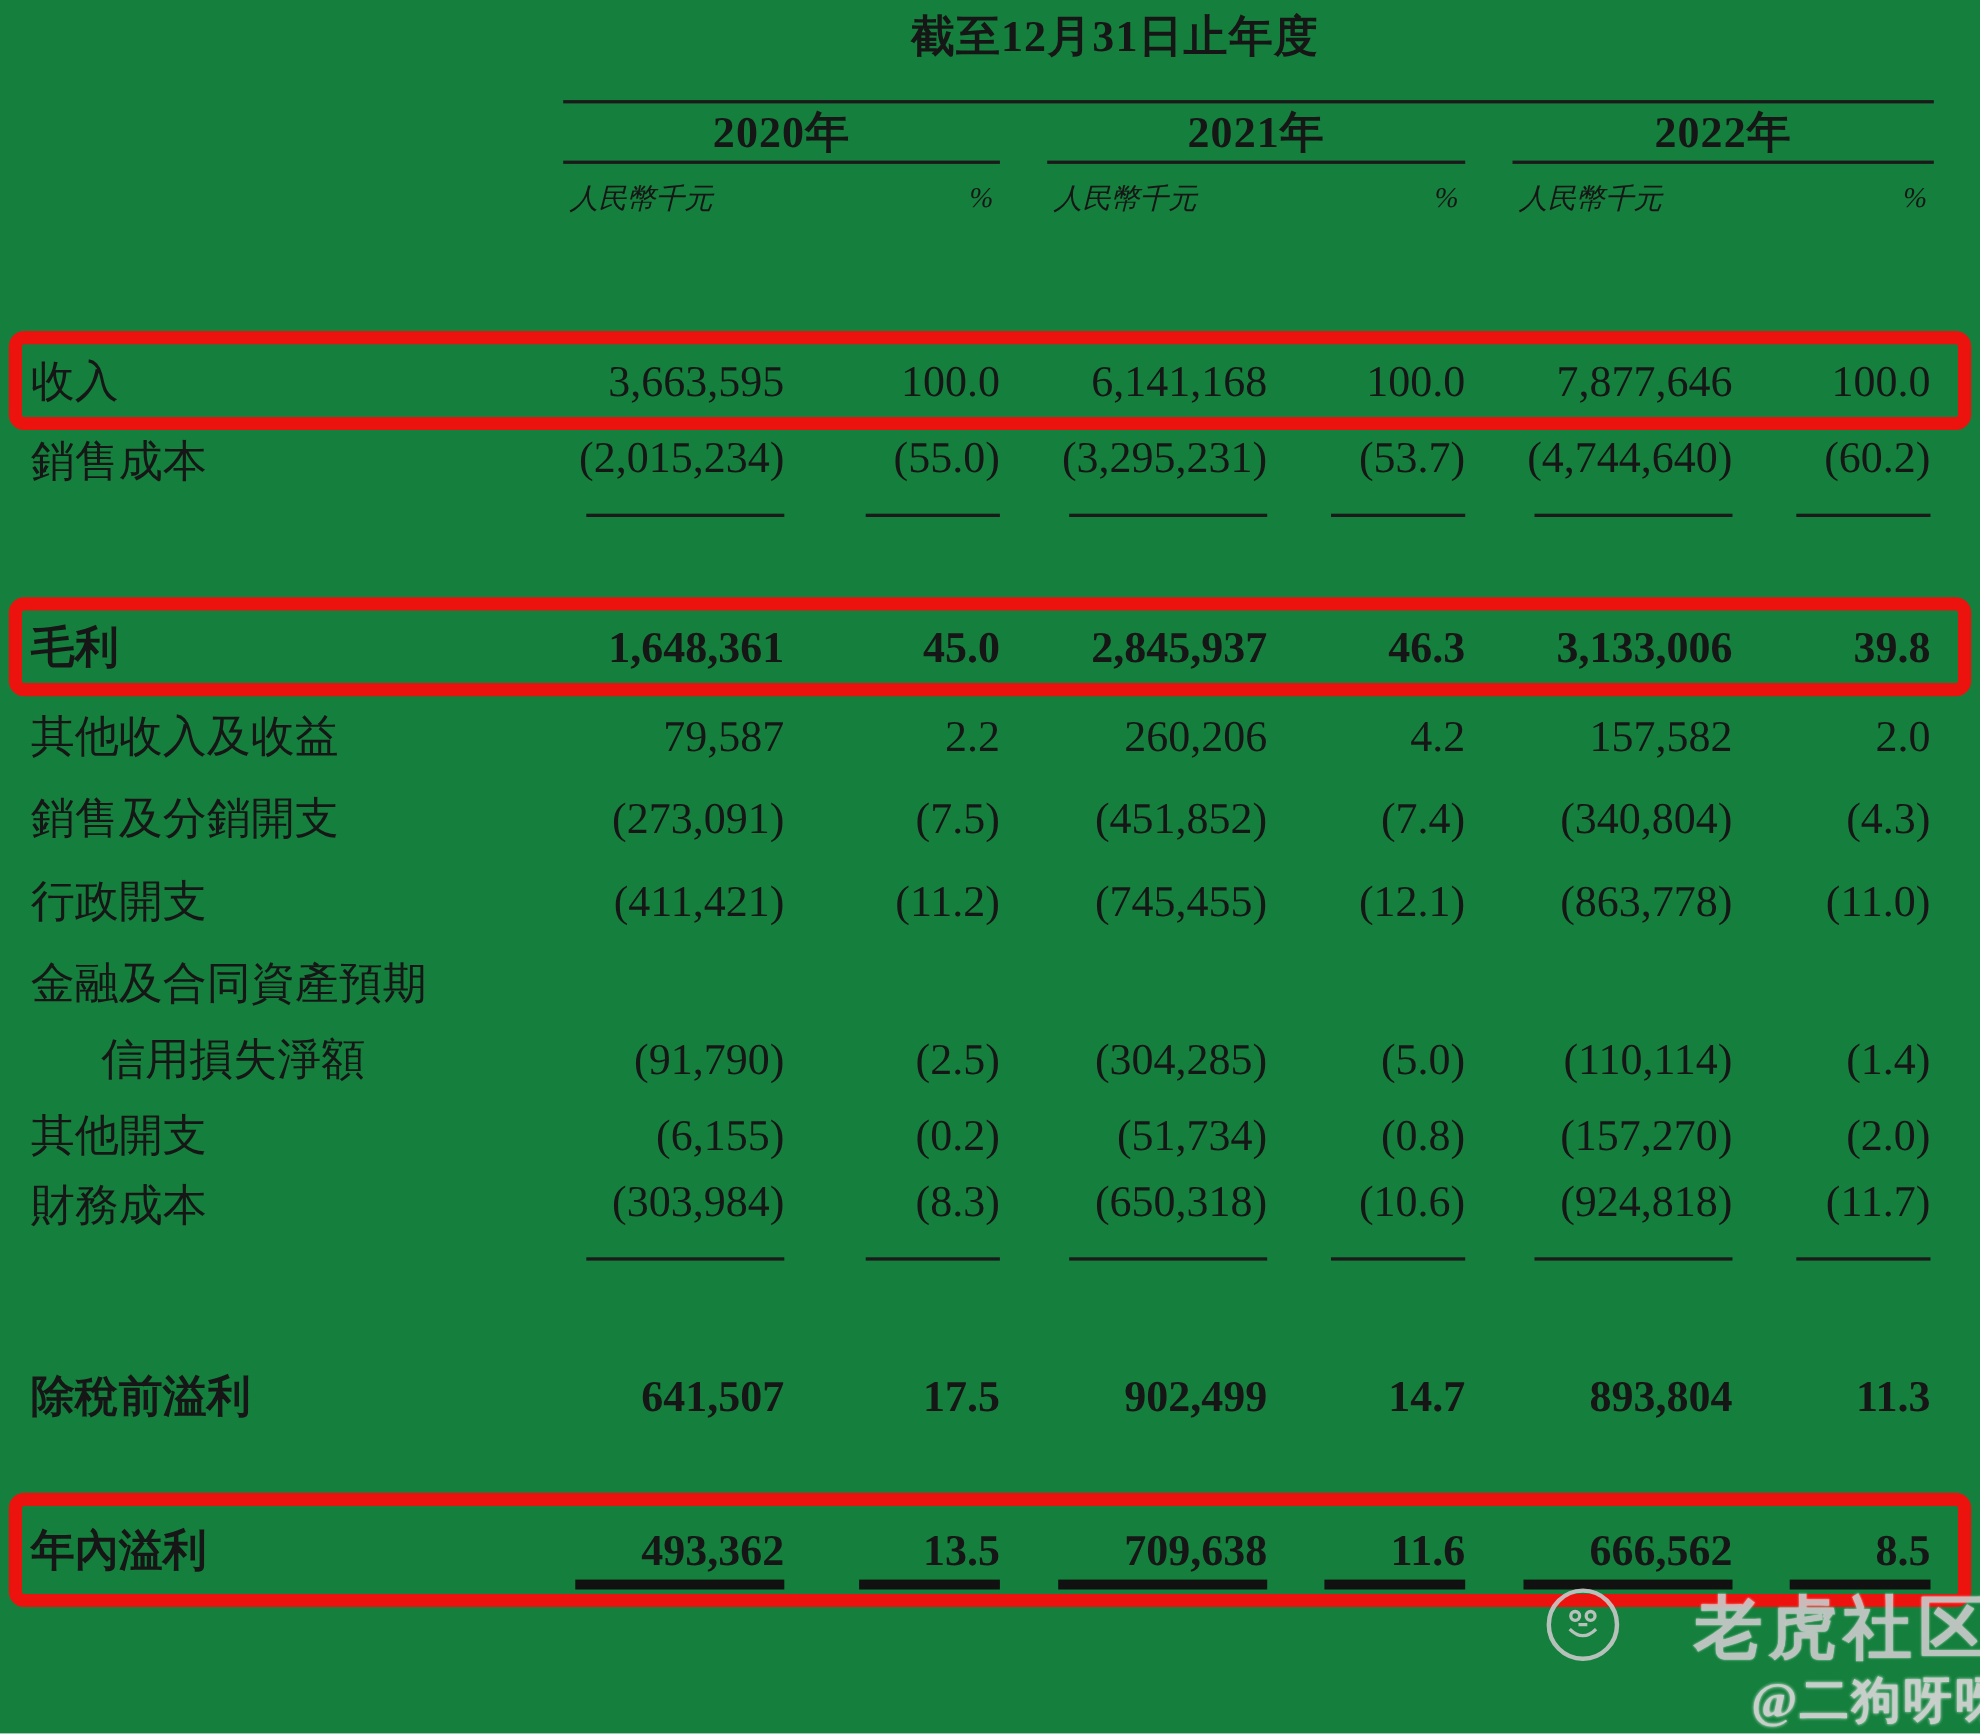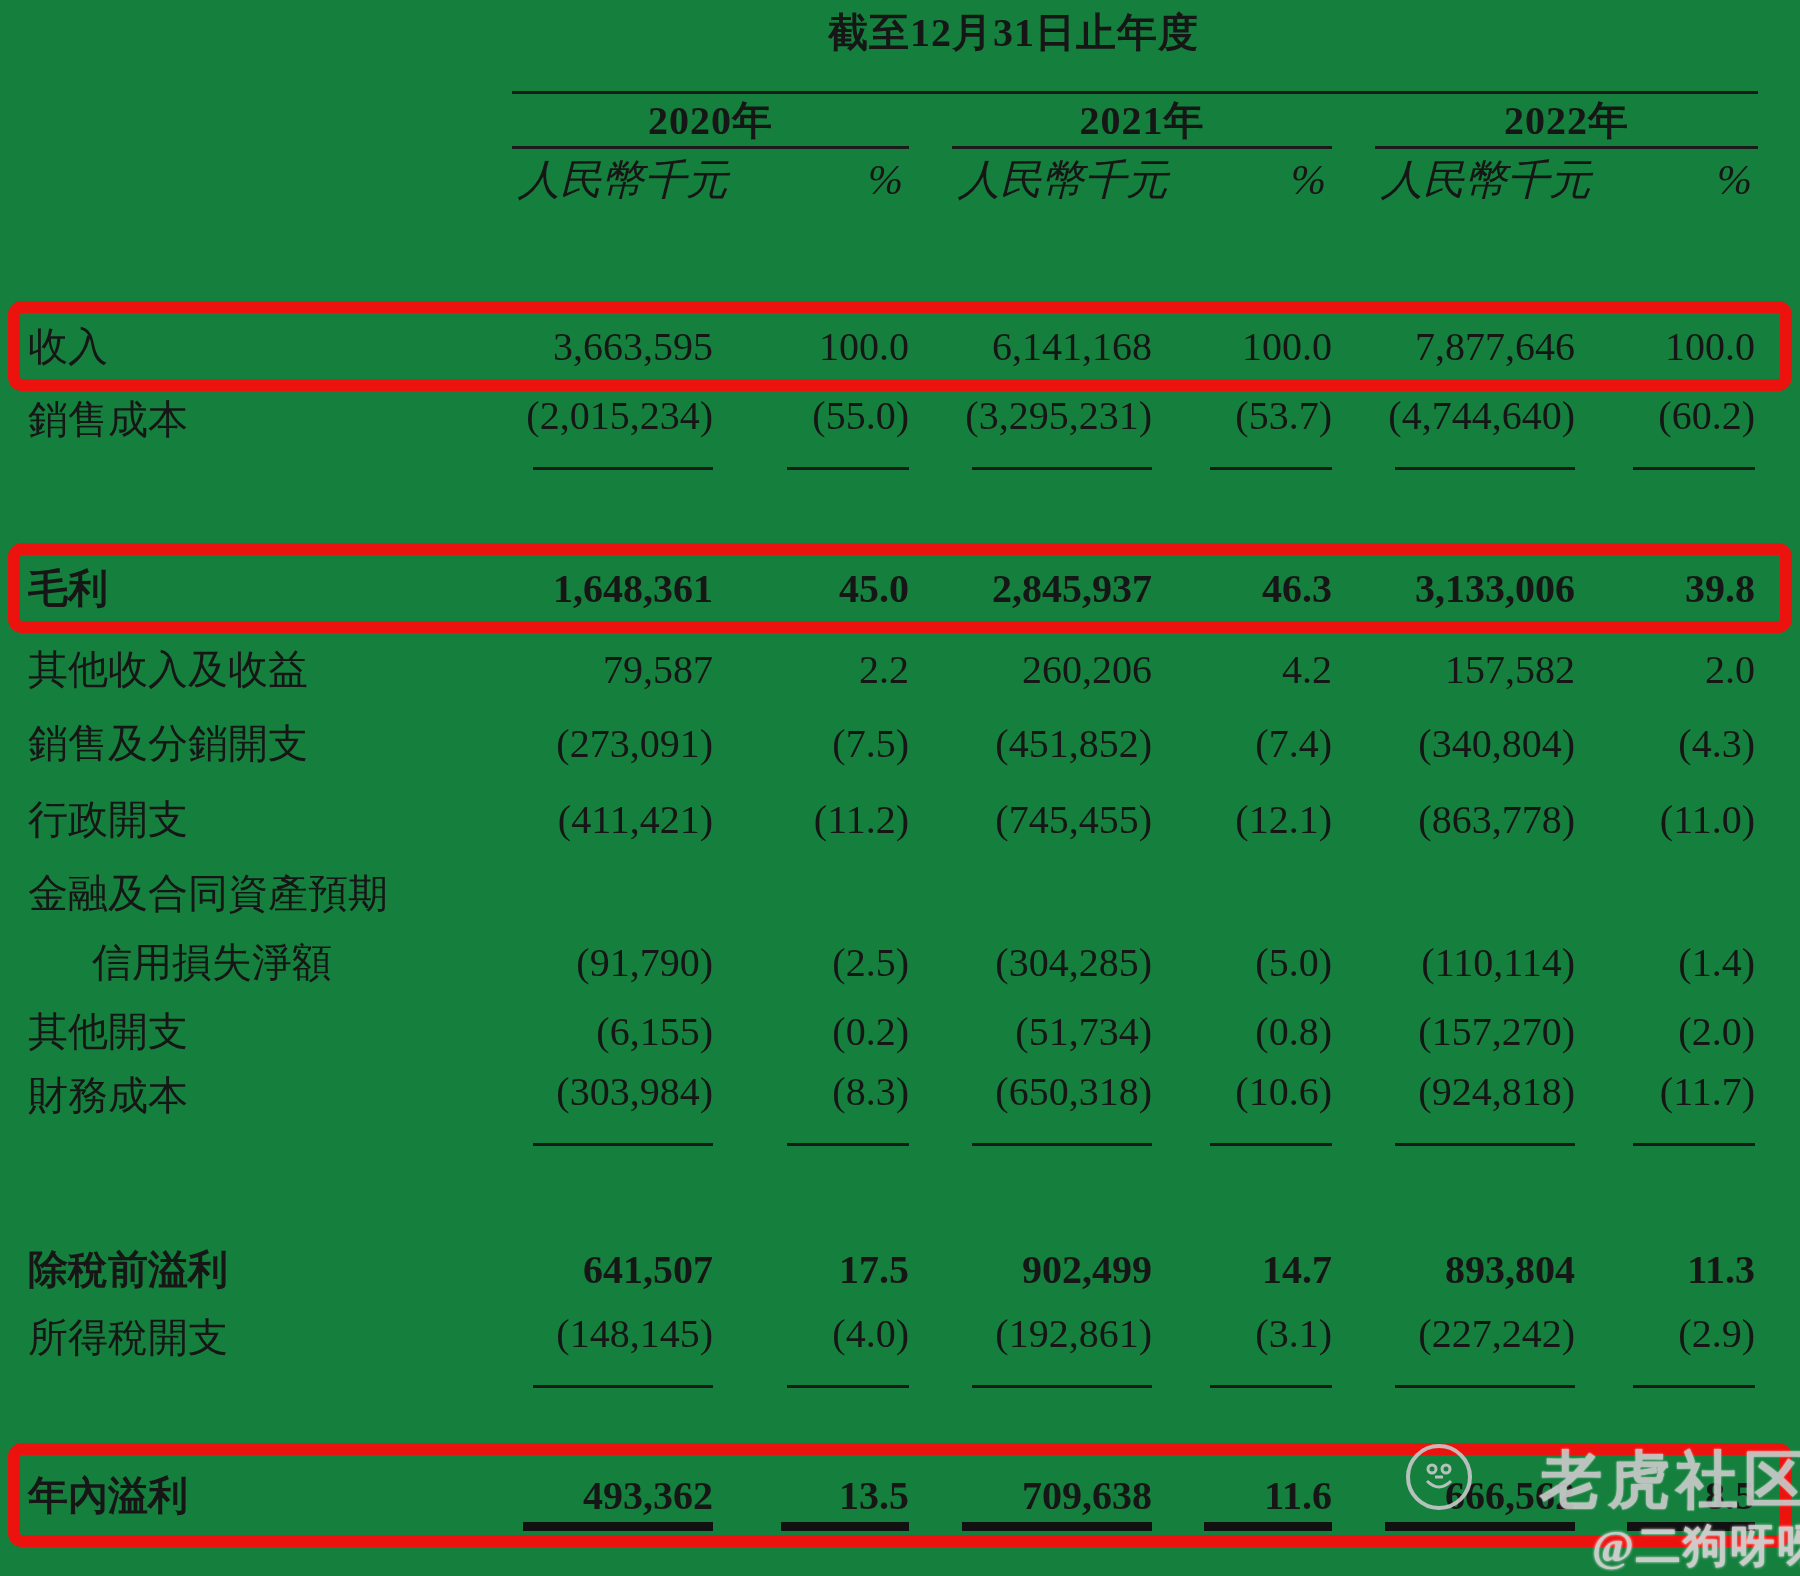--- a/index.html
+++ b/index.html
@@ -53,21 +53,21 @@
   .year-row .yg{
     border-bottom:3px solid var(--rule);
     height:52px;
     display:flex;align-items:center;justify-content:center;
     font-size:40px;font-weight:bold;letter-spacing:1px;
   }
   .sub-row{height:62px;}
   .sub-row .yg{
     display:flex;align-items:center;justify-content:space-between;
     height:62px;
-    font-size:42px;font-style:italic;
+    font-size:26px;font-style:italic;
   }
   .sub-row .unit{padding-left:6px;}
   .sub-row .pct{padding-right:6px;}
   
   .rows{margin-left:28px;width:1727px;}
   .row{
     position:relative;
     display:flex;
     align-items:center;
     height:76px;
@@ -309,31 +309,20 @@
         <div class="cell c-label">
           <span>除稅前溢利</span>
         </div>
         <div class="cell num c-v1 has-val">641,507</div>
         <div class="cell num c-p1 pctcol has-val">17.5</div>
         <div class="cell num c-v2 has-val">902,499</div>
         <div class="cell num c-p2 pctcol has-val">14.7</div>
         <div class="cell num c-v3 has-val">893,804</div>
         <div class="cell num c-p3 pctcol has-val">11.3</div>
       </div>
-      <div class="row r-income-tax rule-thin">
-        <div class="cell c-label">
-          <span>所得稅開支</span>
-        </div>
-        <div class="cell num c-v1 has-val">(148,145)</div>
-        <div class="cell num c-p1 pctcol has-val">(4.0)</div>
-        <div class="cell num c-v2 has-val">(192,861)</div>
-        <div class="cell num c-p2 pctcol has-val">(3.1)</div>
-        <div class="cell num c-v3 has-val">(227,242)</div>
-        <div class="cell num c-p3 pctcol has-val">(2.9)</div>
-      </div>
       <div class="row r-profit-for-year emphasis boxed rule-thick">
         <div class="cell c-label">
           <span>年內溢利</span>
         </div>
         <div class="cell num c-v1 has-val">493,362</div>
         <div class="cell num c-p1 pctcol has-val">13.5</div>
         <div class="cell num c-v2 has-val">709,638</div>
         <div class="cell num c-p2 pctcol has-val">11.6</div>
         <div class="cell num c-v3 has-val">666,562</div>
         <div class="cell num c-p3 pctcol has-val">8.5</div>

